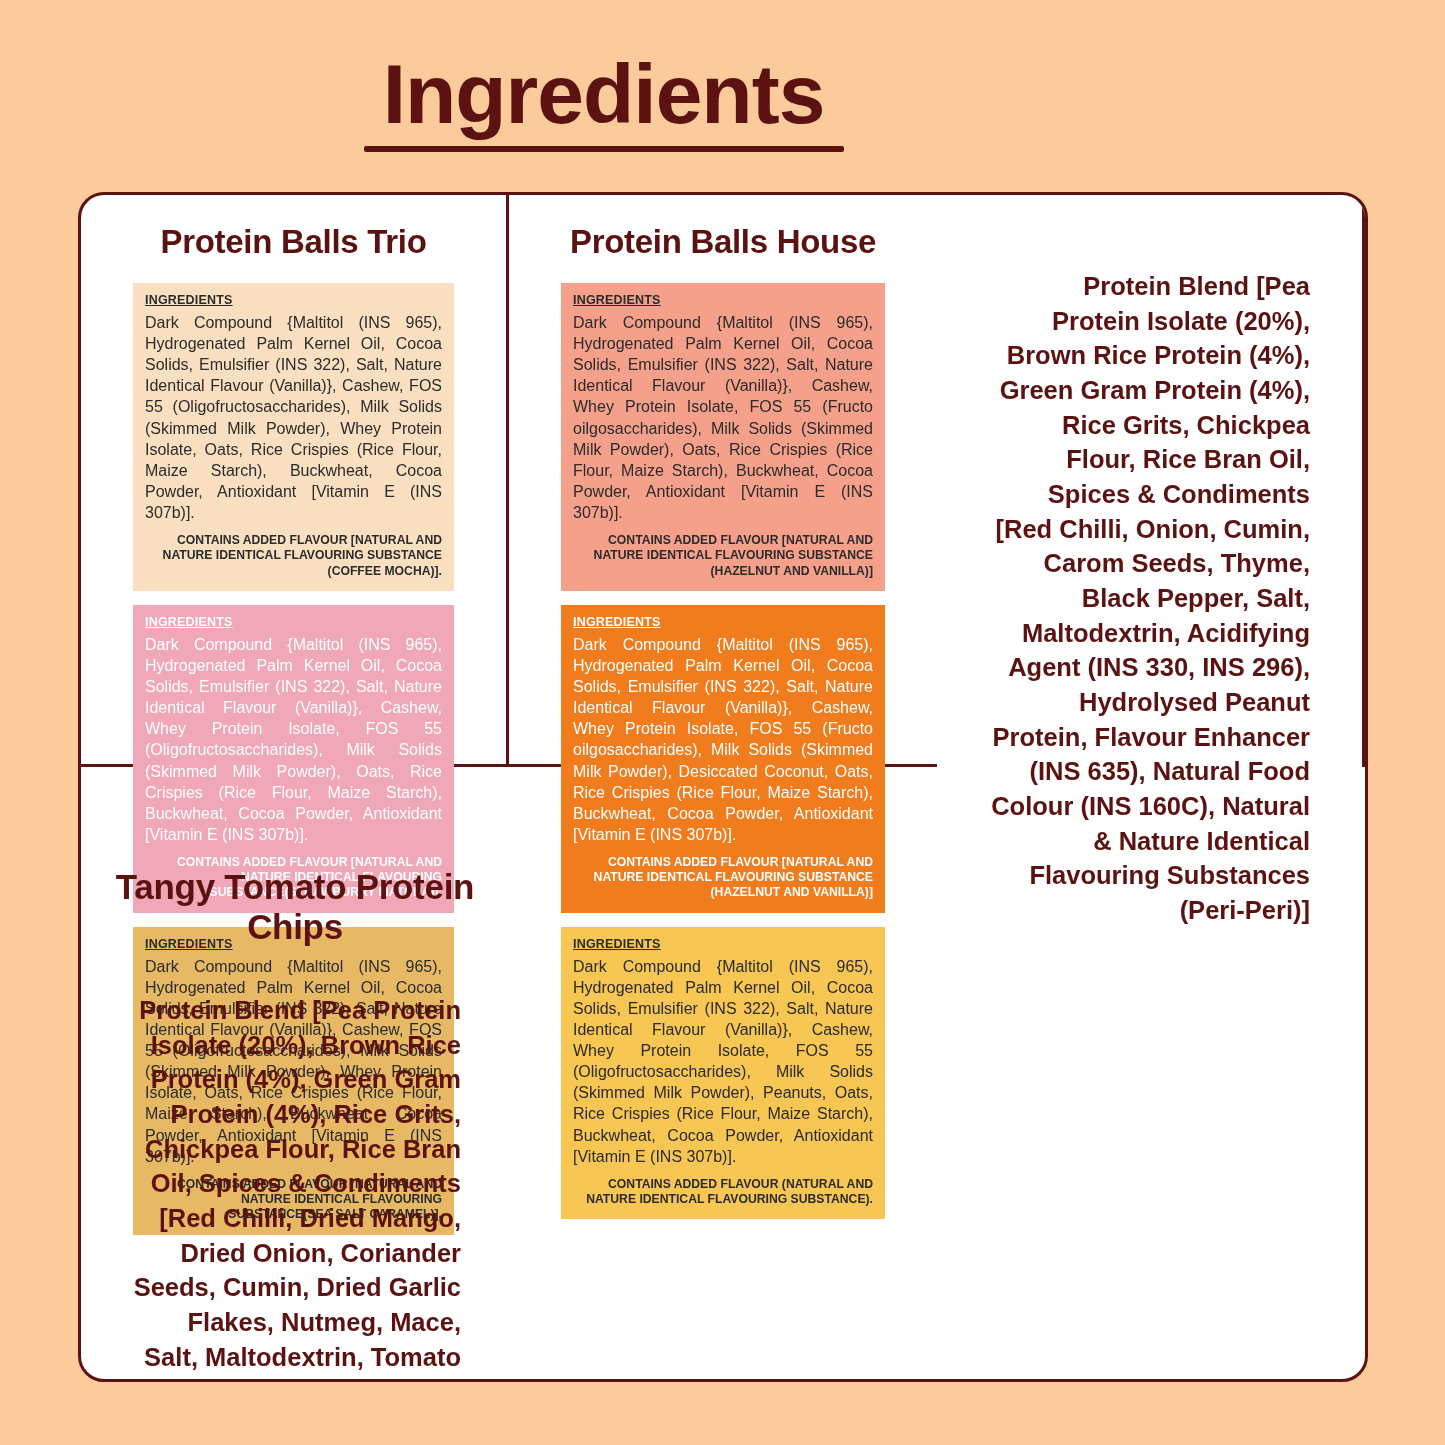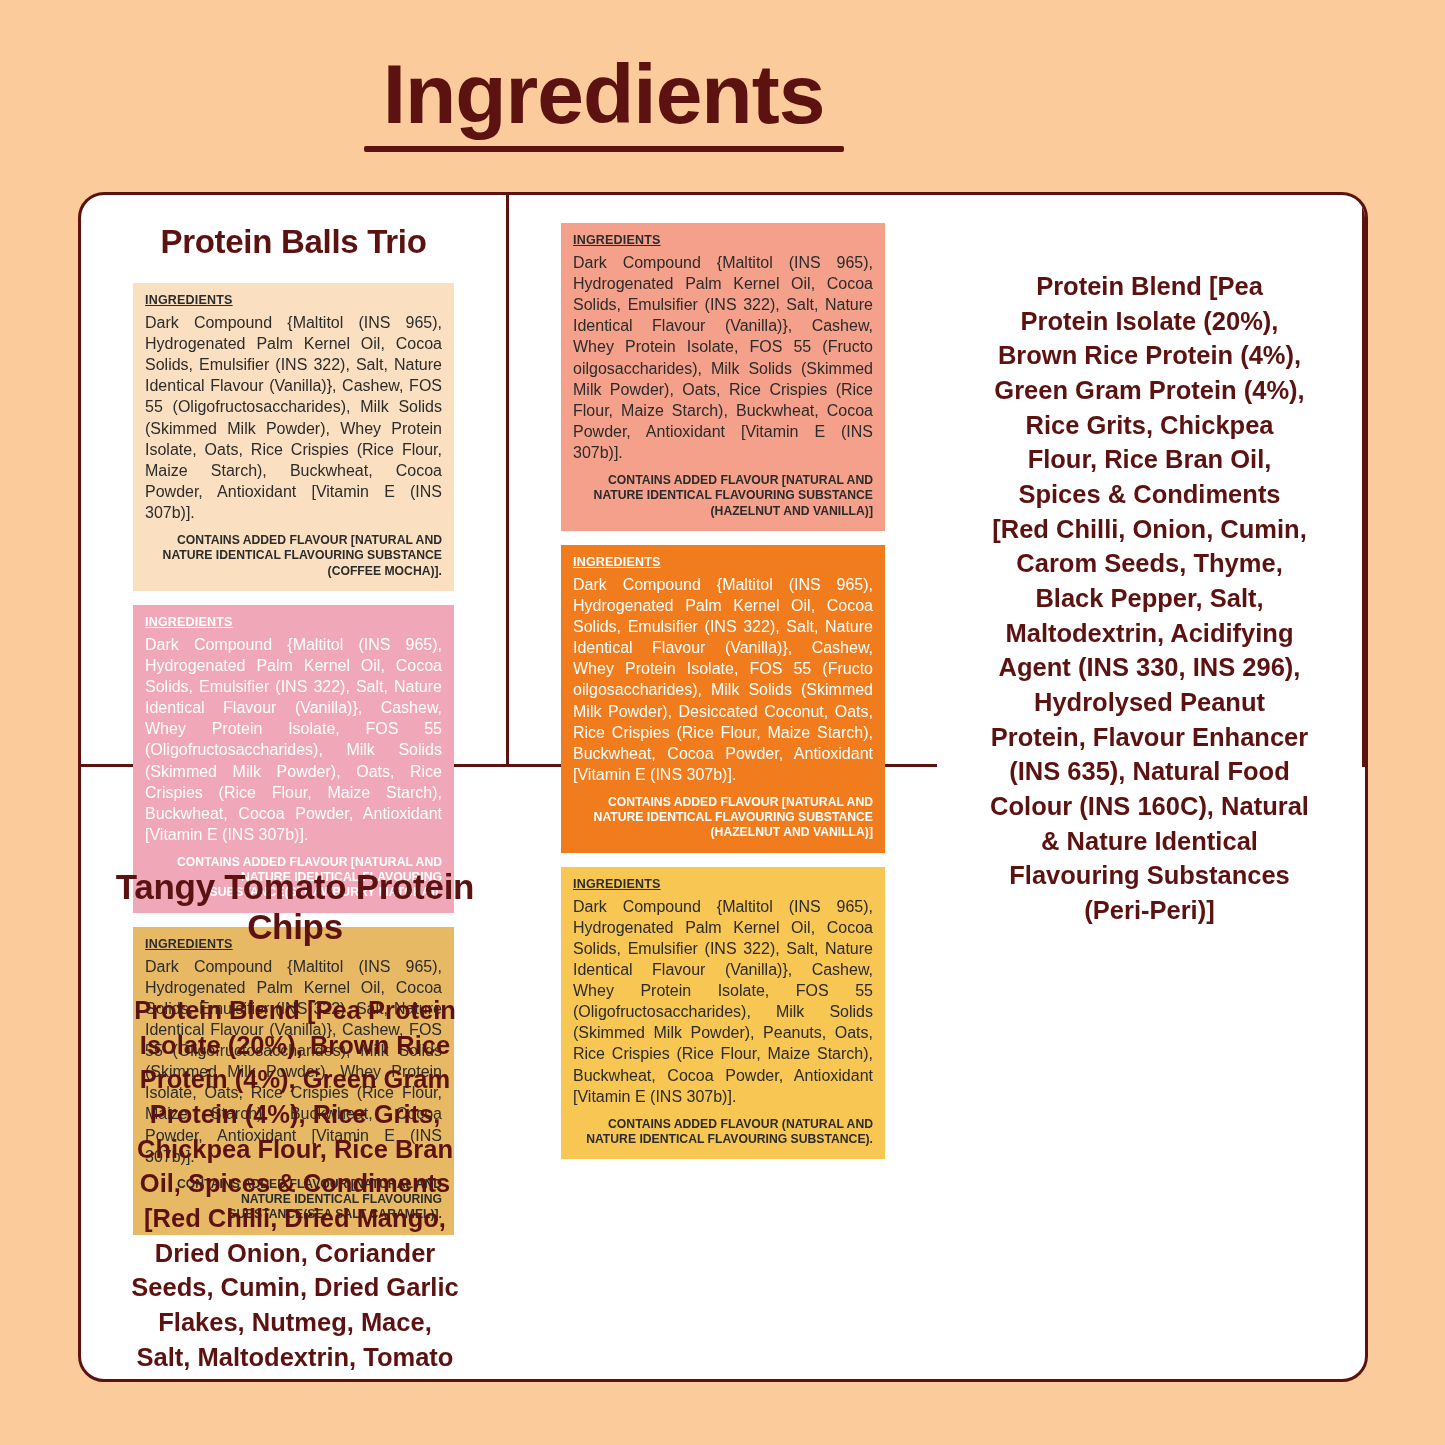--- a/index.html
+++ b/index.html
@@ -104,21 +104,21 @@
     line-height: 1.25;
     margin-top: 10px;
     text-align: right;
   }
 
   .chips-text {
     color: #5c1210;
     font-size: 25.5px;
     font-weight: bold;
     line-height: 1.36;
-    text-align: center;
+    text-align: right;
     padding: 0 22px;
     margin-top: 46px;
   }
   .chips-text.right { padding: 0 18px; }
 </style>
 </head>
 <body style="background: rgb(251, 203, 156);">
 
 <div class="page">
 
@@ -145,20 +145,21 @@
           </div>
           <div class="panel" id="p02" style="background: rgb(232, 185, 100); color: rgb(43, 43, 43);">
             <div class="panel-heading">INGREDIENTS</div>
             <div class="panel-body">Dark Compound {Maltitol (INS 965), Hydrogenated Palm Kernel Oil, Cocoa Solids, Emulsifier (INS 322), Salt, Nature Identical Flavour (Vanilla)}, Cashew, FOS 55 (Oligofructosaccharides), Milk Solids (Skimmed Milk Powder), Whey Protein Isolate, Oats, Rice Crispies (Rice Flour, Maize Starch), Buckwheat, Cocoa Powder, Antioxidant [Vitamin E (INS 307b)].</div>
             <div class="panel-note">CONTAINS ADDED FLAVOUR [NATURAL AND NATURE IDENTICAL FLAVOURING SUBSTANCE(SEA SALT CARAMEL)].</div>
           </div>
         </div>
       </div>
 
       <div class="cell border-b">
+        <div class="cell-title">Protein Balls House</div>
         <div class="panel-stack">
           <div class="panel" id="p10" style="background: rgb(244, 160, 138); color: rgb(43, 43, 43);">
             <div class="panel-heading">INGREDIENTS</div>
             <div class="panel-body">Dark Compound {Maltitol (INS 965), Hydrogenated Palm Kernel Oil, Cocoa Solids, Emulsifier (INS 322), Salt, Nature Identical Flavour (Vanilla)}, Cashew, Whey Protein Isolate, FOS 55 (Fructo oilgosaccharides), Milk Solids (Skimmed Milk Powder), Oats, Rice Crispies (Rice Flour, Maize Starch), Buckwheat, Cocoa Powder, Antioxidant [Vitamin E (INS 307b)].</div>
             <div class="panel-note">CONTAINS ADDED FLAVOUR [NATURAL AND NATURE IDENTICAL FLAVOURING SUBSTANCE (HAZELNUT AND VANILLA)]</div>
           </div>
           <div class="panel" id="p11" style="background: rgb(240, 124, 30); color: rgb(255, 255, 255);">
             <div class="panel-heading">INGREDIENTS</div>
             <div class="panel-body">Dark Compound {Maltitol (INS 965), Hydrogenated Palm Kernel Oil, Cocoa Solids, Emulsifier (INS 322), Salt, Nature Identical Flavour (Vanilla)}, Cashew, Whey Protein Isolate, FOS 55 (Fructo oilgosaccharides), Milk Solids (Skimmed Milk Powder), Desiccated Coconut, Oats, Rice Crispies (Rice Flour, Maize Starch), Buckwheat, Cocoa Powder, Antioxidant [Vitamin E (INS 307b)].</div>
             <div class="panel-note">CONTAINS ADDED FLAVOUR [NATURAL AND NATURE IDENTICAL FLAVOURING SUBSTANCE (HAZELNUT AND VANILLA)]</div>

